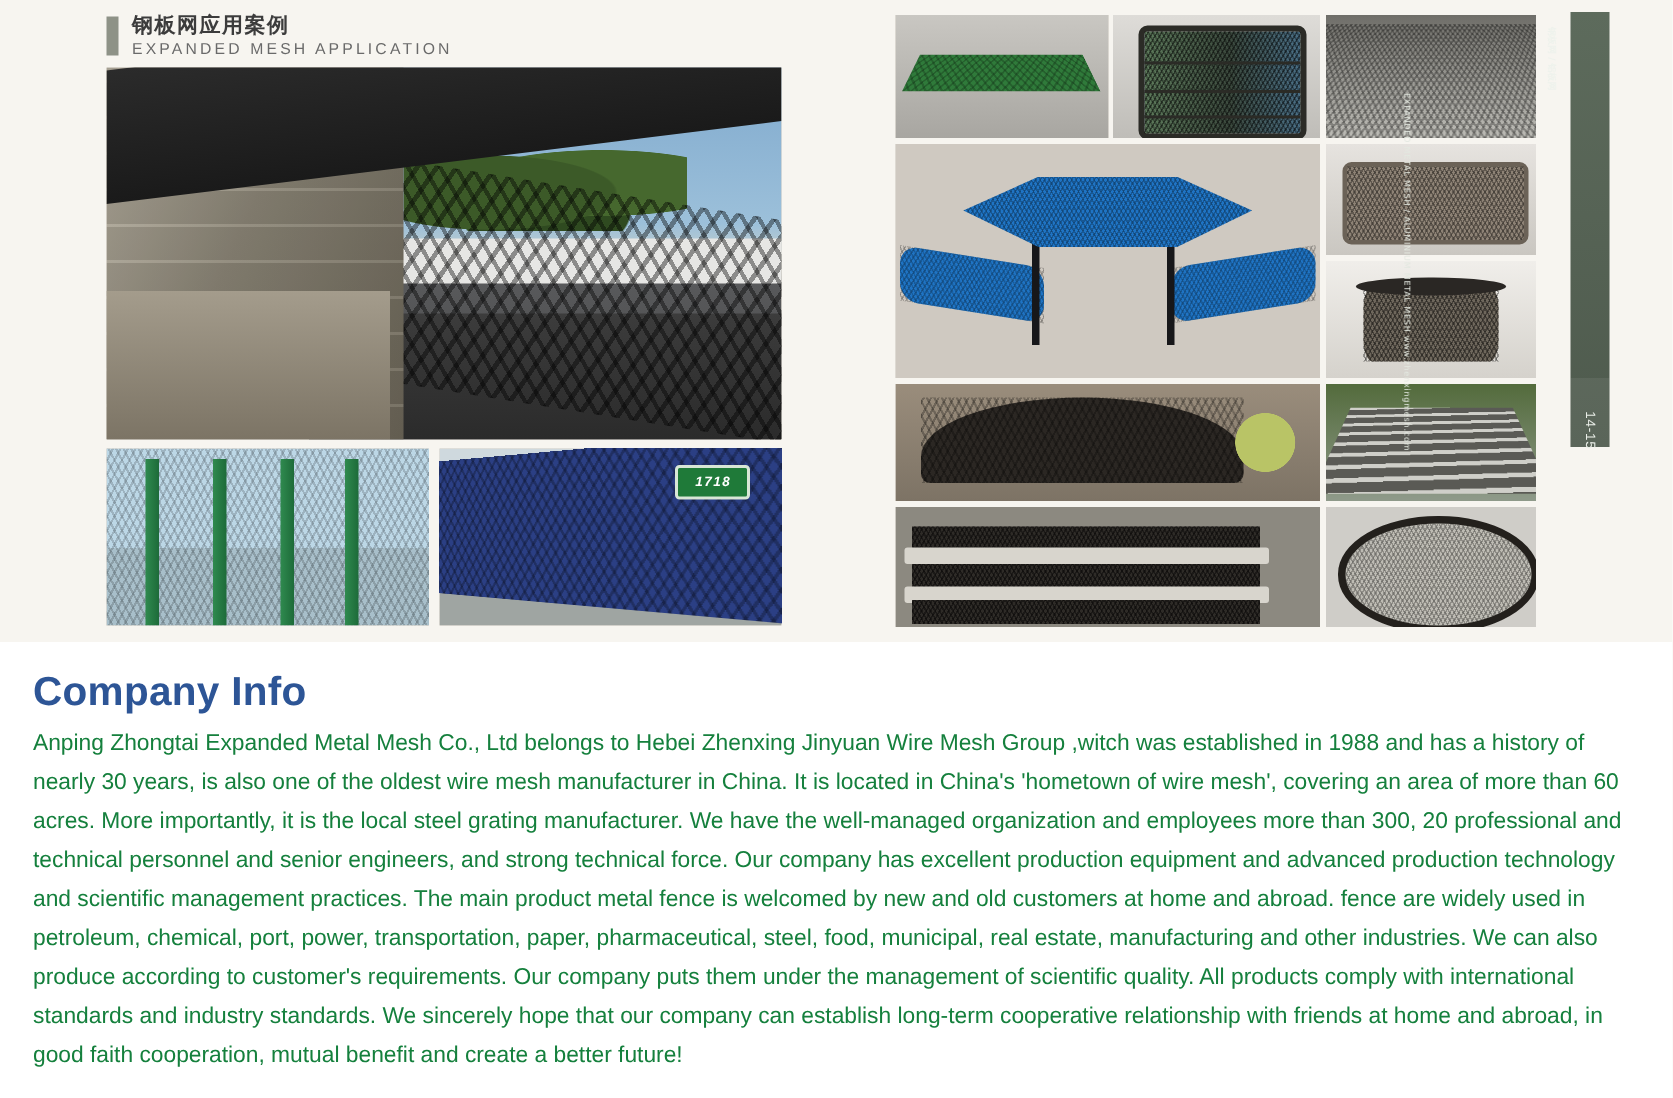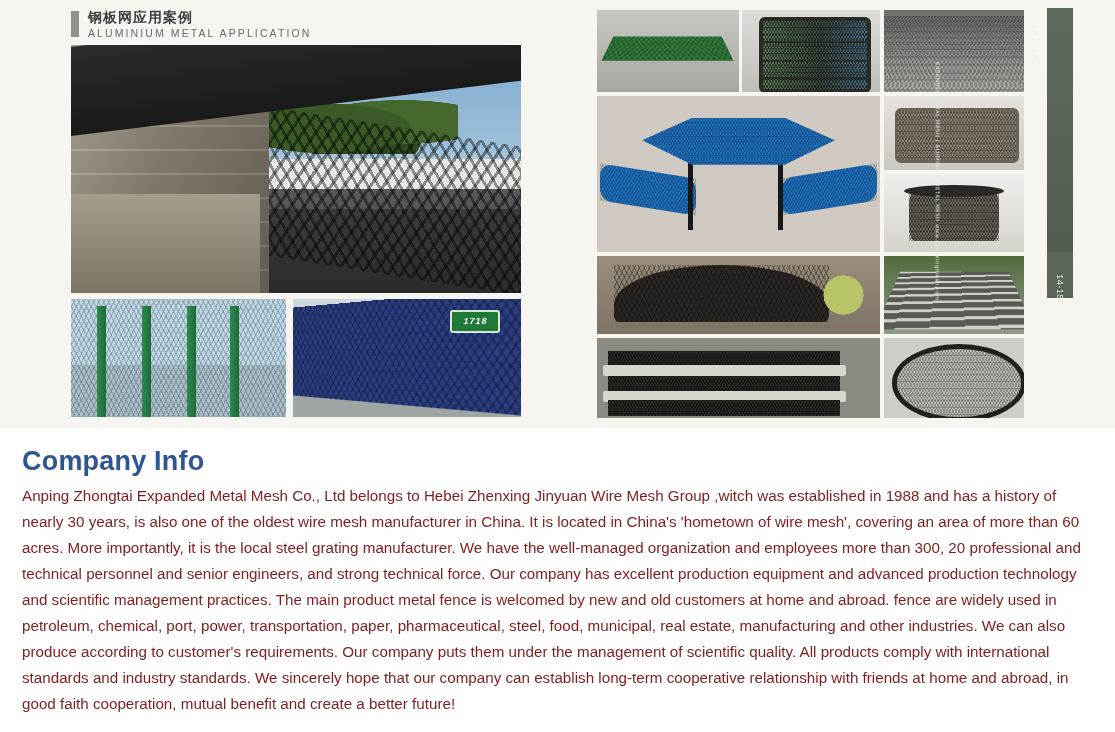--- a/index.html
+++ b/index.html
@@ -199,33 +199,33 @@
   
   #info{
     position:absolute;left:0;top:428px;width:1115px;height:304px;background:#fff;
   }
   #info h1{
     margin:0;position:absolute;left:22px;top:18px;
     font-size:27px;color:#2d5596;font-weight:700;letter-spacing:.2px;
   }
   #info p{
     margin:0;position:absolute;left:22px;top:55px;width:1072px;
-    font-size:15.2px;line-height:26px;color:#7f1d1d;text-align:left;
+    font-size:15.2px;line-height:26px;color:#15803d;text-align:left;
   }
 </style>
 </head>
 <body>
 
 <div class="catalog">
 
   <div class="sec-head">
     <div class="bar"></div>
     <div class="txt">
       <span class="cn">钢板网应用案例</span>
-      <span class="en">ALUMINIUM METAL APPLICATION</span>
+      <span class="en">EXPANDED MESH APPLICATION</span>
     </div>
   </div>
 
   <div class="photo" id="hero">
     <div class="bg-sky"></div>
     <div class="trees"></div>
     <div class="barrier"></div>
     <div class="road"></div>
     <div class="grate">
         <div class="mesh big"></div>

